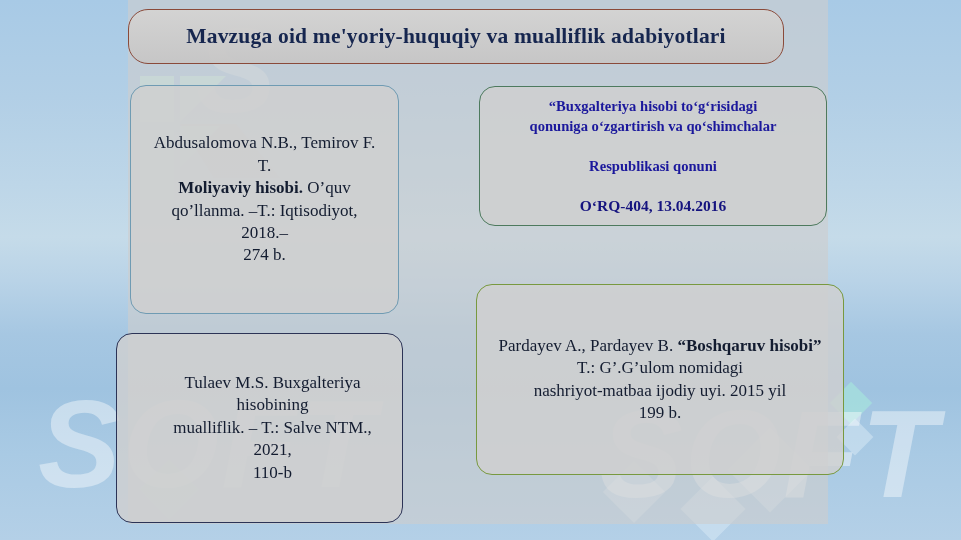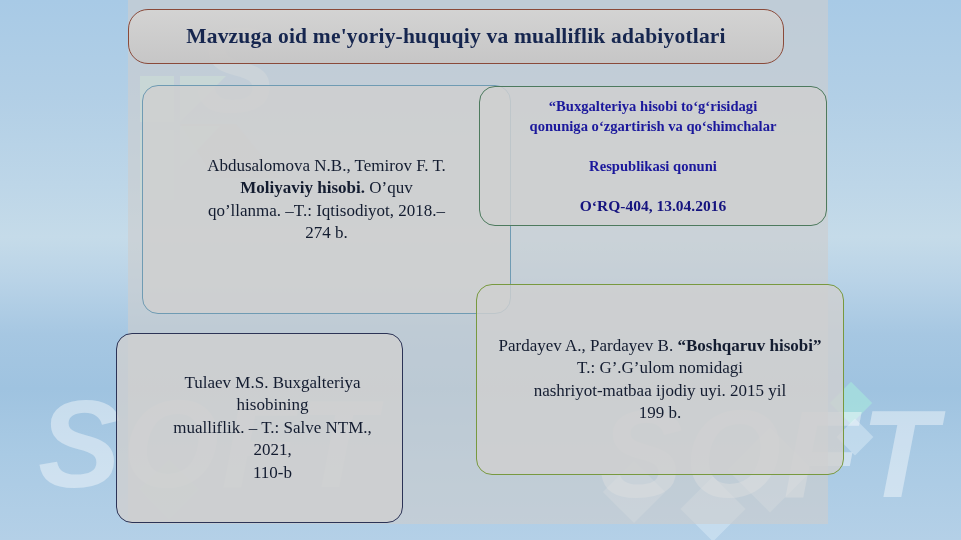--- a/index.html
+++ b/index.html
@@ -128,23 +128,22 @@
   }
   .card-text {
     text-align: center;
     color: #131c30;
     font-size: 17px;
     line-height: 1.32;
   }
   .card-text b { font-weight: 700; text-align: right; }
 
   #card-ref1 {
-    left: 130px; top: 85px; width: 369px; height: 229px;
+    left: 130px; top: 85px; width: 269px; height: 229px;
     border: 1.6px solid #6f9bb3;
-    margin-left: 12px;
   }
   #card-law {
     left: 479px; top: 86px; width: 348px; height: 140px;
     border: 1.6px solid #4d7a5e;
   }
   #card-ref2 {
     left: 116px; top: 333px; width: 287px; height: 190px;
     border: 1.6px solid #2b3356;
     padding-left: 42px;
   }

